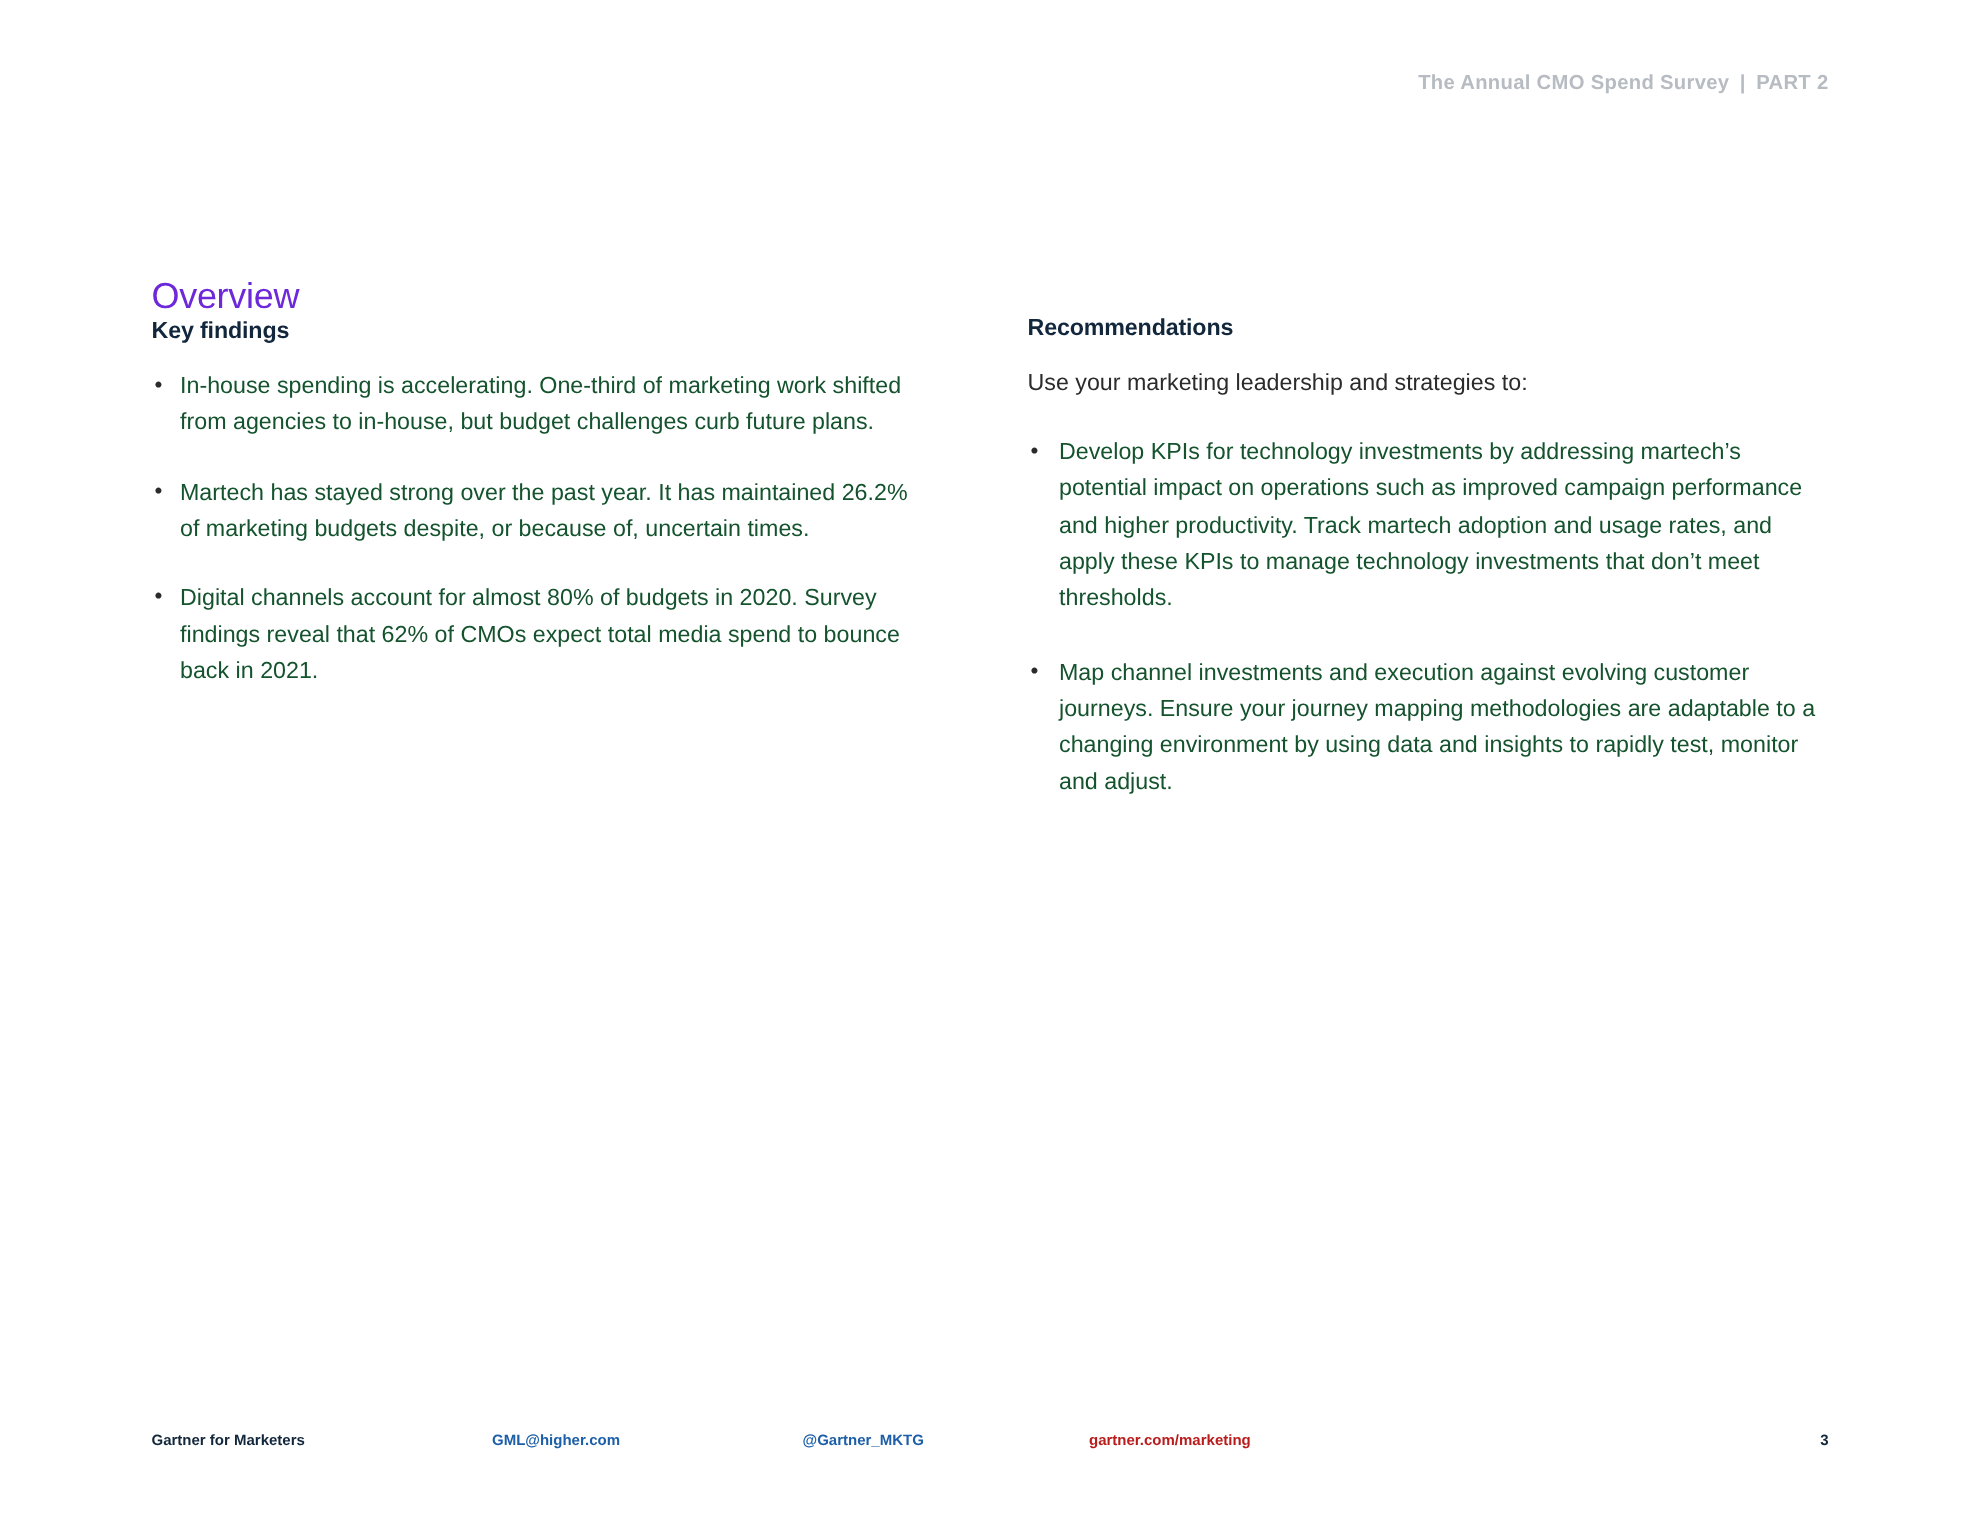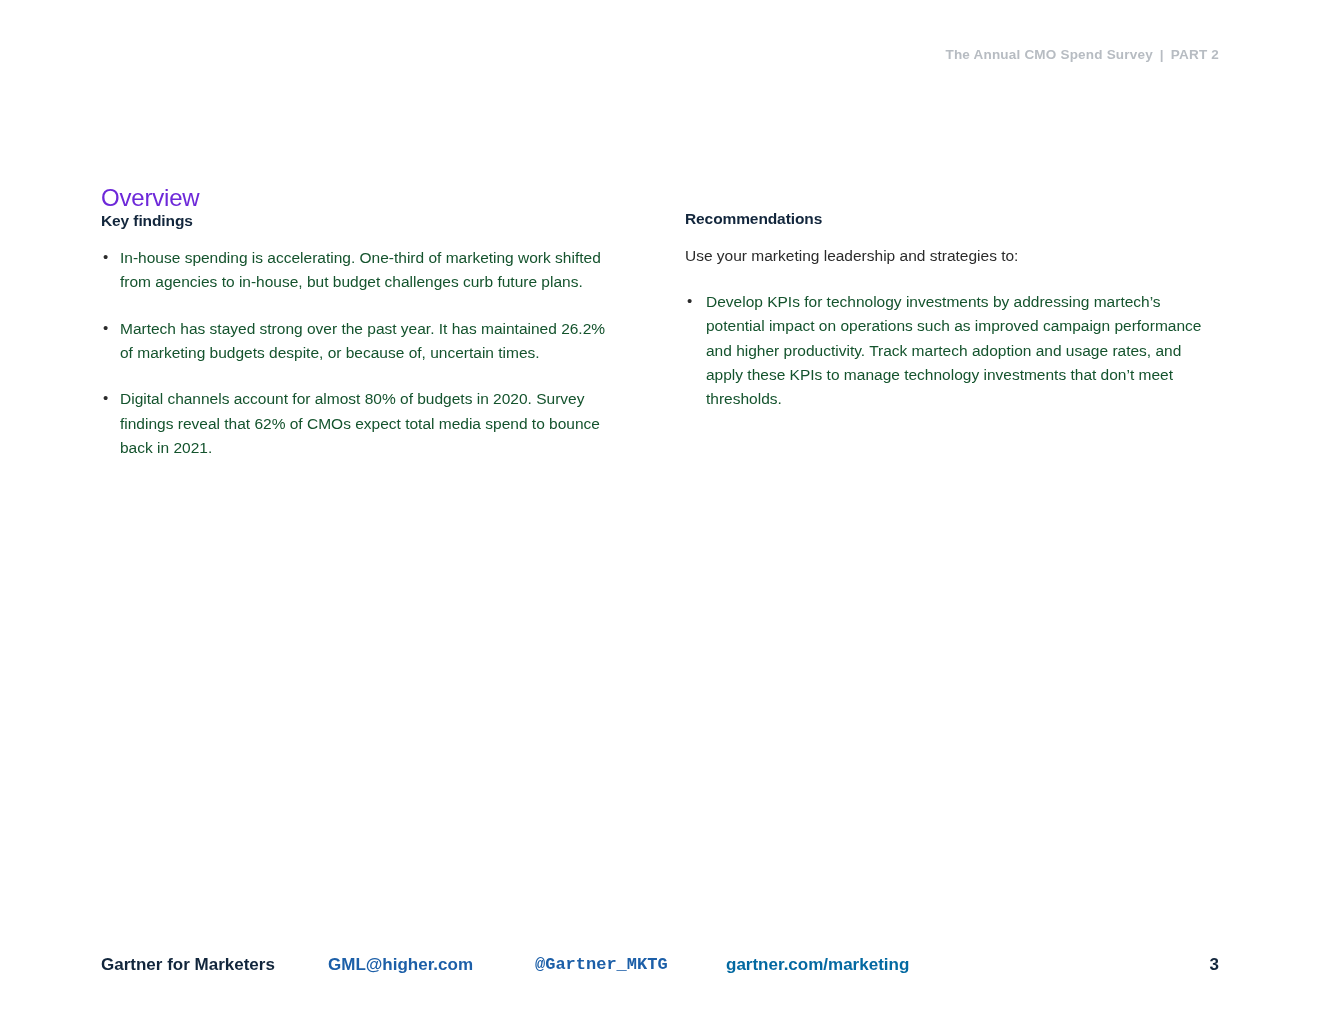--- a/index.html
+++ b/index.html
@@ -108,29 +108,29 @@
   
   .footer {
     position: absolute;
     left: 101px;
     right: 101px;
     top: 955px;
     height: 22px;
   }
   .footer-item {
     position: absolute;
-    font-size: 17px;
+    font-size: 10px;
     font-weight: bold;
     white-space: nowrap;
     top: 0;
   }
   .f-brand  { left: 0px;   color: #12263c; }
   .f-email  { left: 227px; color: #1c5fa8; }
-  .f-social { left: 434px; color: #1c5fa8; font-family: Liberation Mono, monospace; }
-  .f-site   { left: 625px; color: #0369a1; }
+  .f-social { left: 434px; color: #1c5fa8; }
+  .f-site   { left: 625px; color: #b91c1c; }
   .f-page   { right: 0px;  color: #12263c; }
 </style>
 </head>
 <body>
 
 <div class="page">
 
   <div class="header">
     <span>The Annual CMO Spend Survey</span>
     <span class="sep">|</span>
@@ -146,20 +146,21 @@
       <li>Martech has stayed strong over the past year. It has maintained 26.2% of marketing budgets despite, or because of, uncertain times.</li>
       <li>Digital channels account for almost 80% of budgets in 2020. Survey findings reveal that 62% of CMOs expect total media spend to bounce back in 2021.</li>
     </ul>
   </div>
 
   <div class="col-right">
     <h2 class="col-heading">Recommendations</h2>
     <p class="intro-line">Use your marketing leadership and strategies to:</p>
     <ul class="bullets">
       <li>Develop KPIs for technology investments by addressing martech’s potential impact on operations such as improved campaign performance and higher productivity. Track martech adoption and usage rates, and apply these KPIs to manage technology investments that don’t meet thresholds.</li>
+      <li>Map channel investments and execution against evolving customer journeys. Ensure your journey mapping methodologies are adaptable to a changing environment by using data and insights to rapidly test, monitor and adjust.</li>
     </ul>
   </div>
 
   <div class="footer">
     <span class="footer-item f-brand">Gartner for Marketers</span>
     <span class="footer-item f-email">GML@higher.com</span>
     <span class="footer-item f-social">@Gartner_MKTG</span>
     <span class="footer-item f-site">gartner.com/marketing</span>
     <span class="footer-item f-page">3</span>
   </div>

